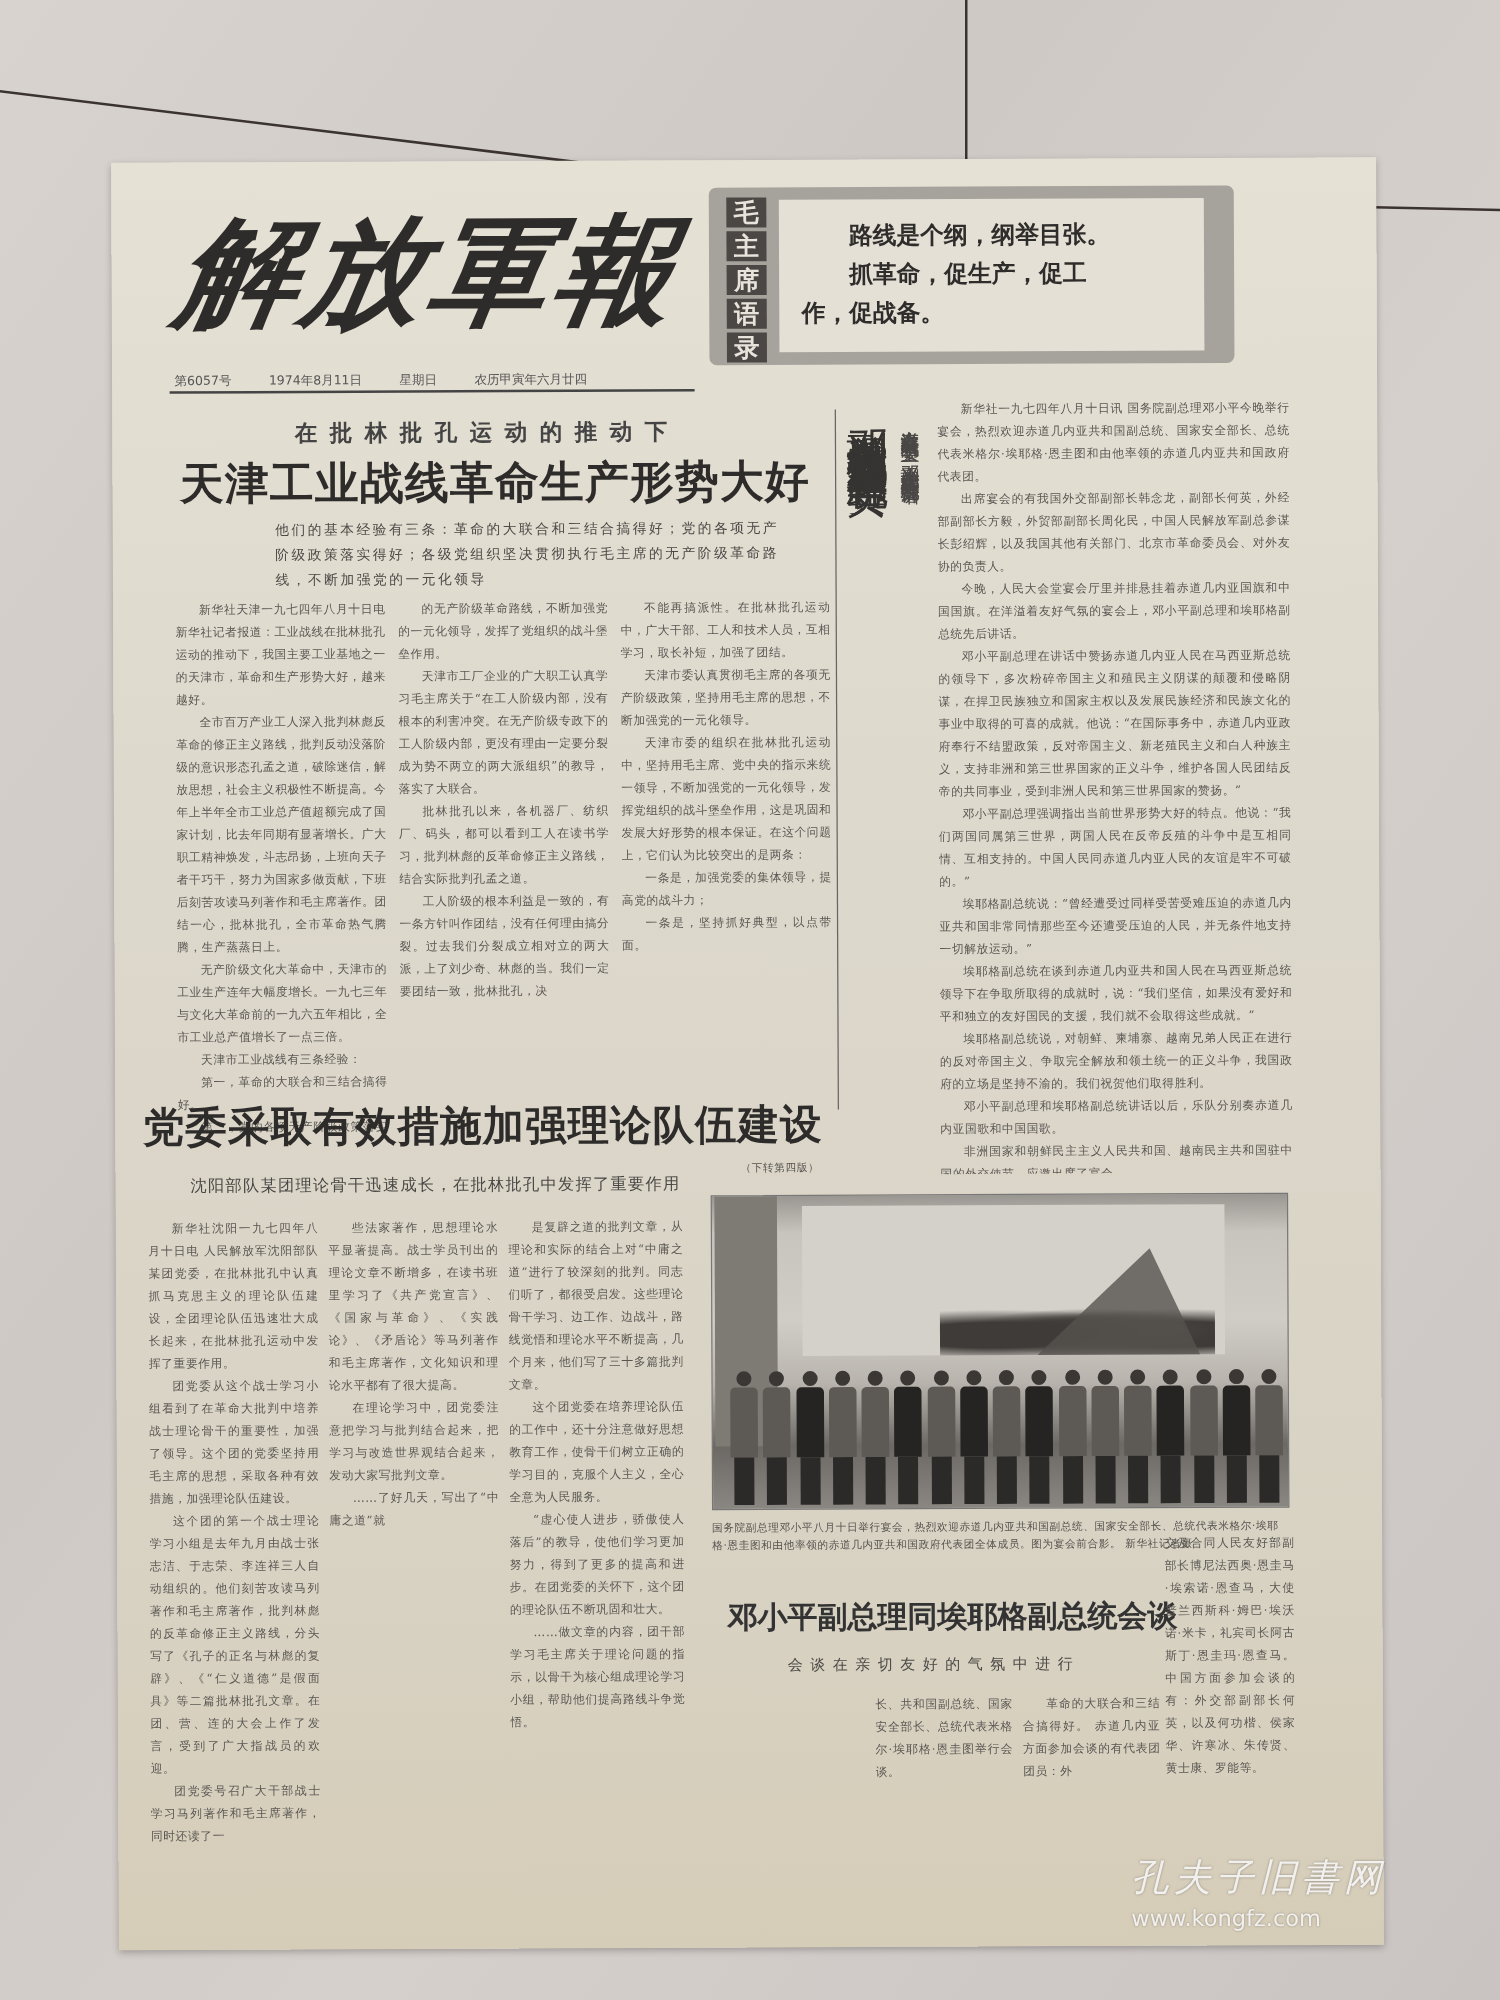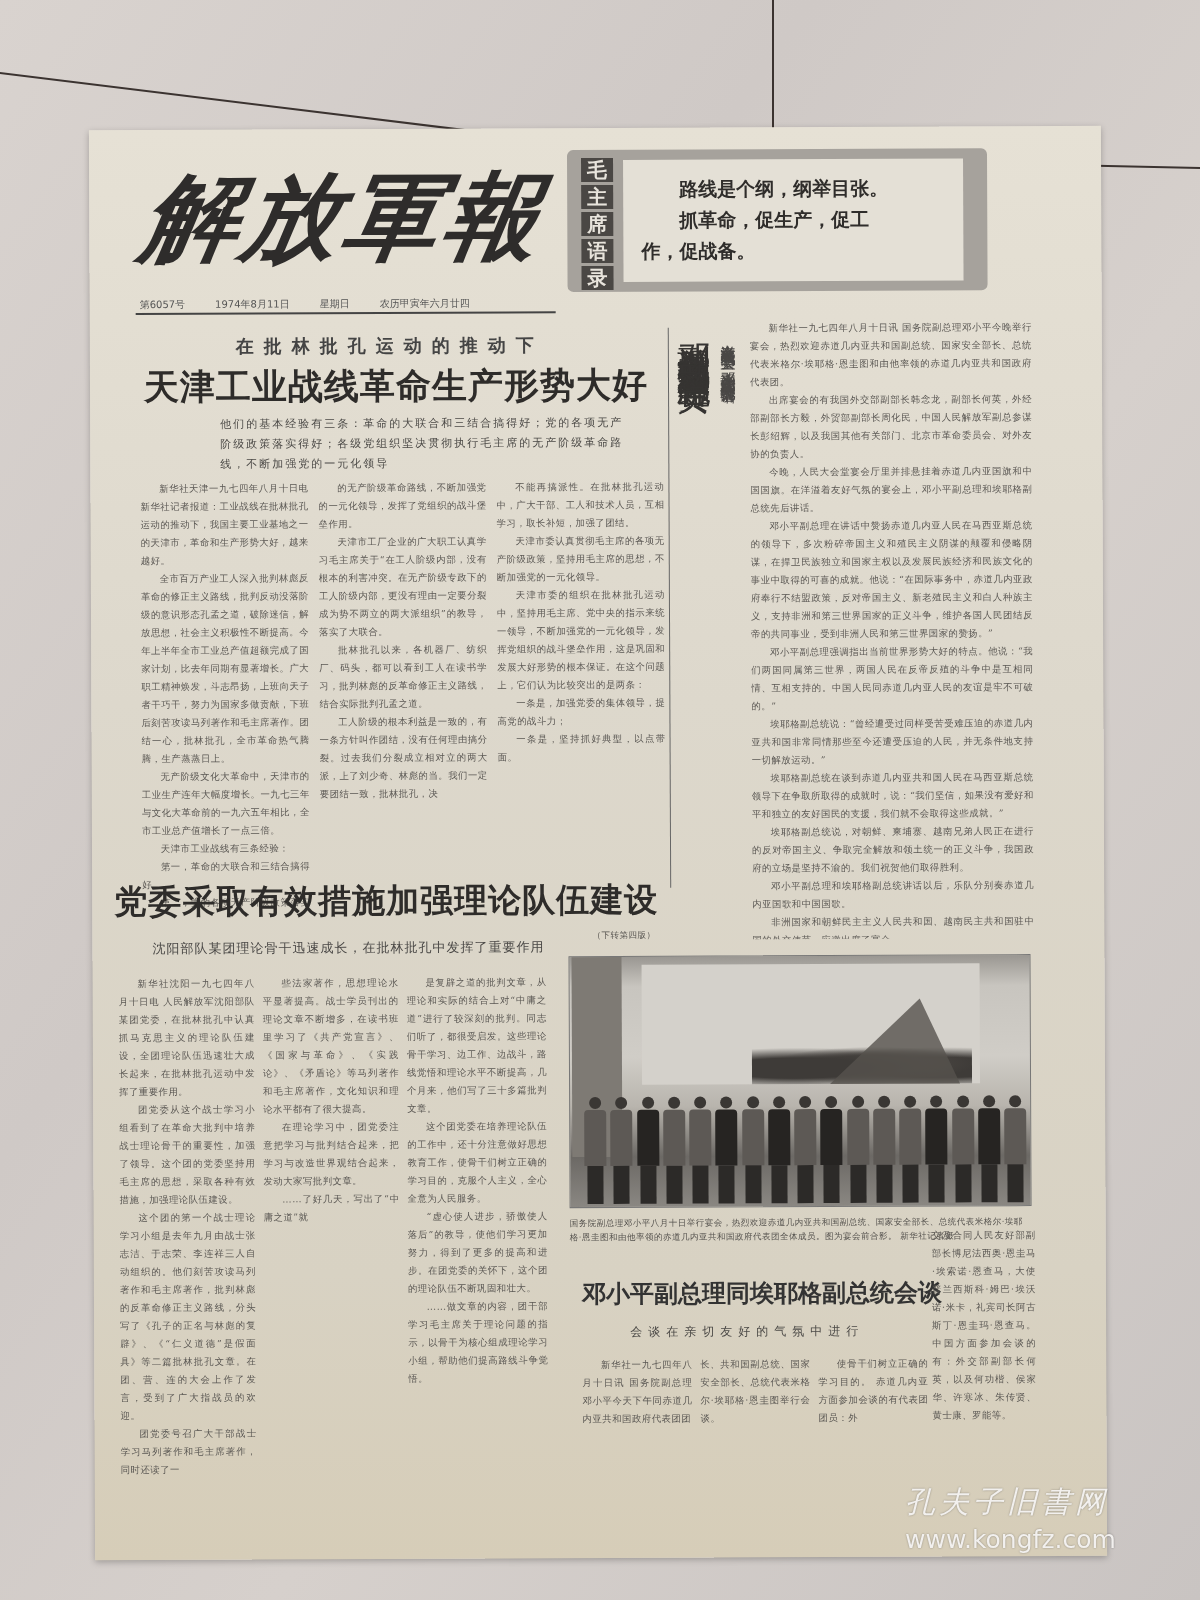--- a/index.html
+++ b/index.html
@@ -84,21 +84,21 @@
   .person .body { width:22px; height:56px; background:#5d5955; margin-top:1px; border-radius:4px 4px 0 0; }
   .person .legs { width:16px; height:38px; background:#2c2a28; margin:0 auto; }
   .person.dark .body { background:#262422; }
   .caption { font-size:8.5px; line-height:14px; color:#55524e; letter-spacing:0.5px; }
   .watermark {
     position:absolute; left:905px; top:1482px; color:#f2f0ee;
     text-shadow: 0 0 2px rgba(0,0,0,0.35);
     font-family:"DejaVu Sans", sans-serif;
   }
   .wm-cn { font-size:30px; letter-spacing:4px;font-style:italic; }
-  .wm-url { font-size:25px; margin-top:2px; }
+  .wm-url { font-size:18px; margin-top:2px; }
 </style>
 </head>
 <body>
 
 <div class="tile-line" style="left:0;top:72px;width:620px;height:2px;transform:rotate(7deg);transform-origin:0 0;"></div>
 <div class="tile-line" style="left:772px;top:0;width:2px;height:130px;"></div>
 <div class="tile-line" style="left:1012px;top:163px;width:190px;height:2px;transform:rotate(1.2deg);transform-origin:0 0;"></div>
 
 <div class="paper">
 
@@ -281,28 +281,25 @@
           <div class="head"></div>
           <div class="body"></div>
           <div class="legs"></div>
         </div>
     </div>
   </div>
   <div class="abs caption" style="left:476px;top:1088px;width:460px;">国务院副总理邓小平八月十日举行宴会，热烈欢迎赤道几内亚共和国副总统、国家安全部长、总统代表米格尔·埃耶格·恩圭图和由他率领的赤道几内亚共和国政府代表团全体成员。图为宴会前合影。 新华社记者摄</div>
 
   <div class="abs" style="left:488px;top:1150px;font-size:24px;font-weight:bold;color:#333;white-space:nowrap;">邓小平副总理同埃耶格副总统会谈</div>
   <div class="abs" style="left:536px;top:1196px;font-size:12px;letter-spacing:6px;color:#4c4a47;">会谈在亲切友好的气氛中进行</div>
-  <div class="abs body-col" style="left:488px;top:1228px;width:110px;height:90px;">
-      <p>新华社一九七四年八月十日讯 国务院副总理邓小平今天下午同赤道几内亚共和国政府代表团团</p>
-    </div>
   <div class="abs body-col" style="left:606px;top:1228px;width:110px;height:90px;">
       <p style="text-indent:0">长、共和国副总统、国家安全部长、总统代表米格尔·埃耶格·恩圭图举行会谈。</p>
     </div>
   <div class="abs body-col" style="left:724px;top:1228px;width:110px;height:90px;">
-      <p>使骨干们树立正确的学习目的。 赤道几内亚方面参加会谈的有代表团团员：外</p>
+      <p>革命的大联合和三结合搞得好。 赤道几内亚方面参加会谈的有代表团团员：外</p>
     </div>
   <div class="abs body-col" style="left:838px;top:1100px;width:104px;height:200px;">
       <p style="text-indent:0">交及合同人民友好部副部长博尼法西奥·恩圭马·埃索诺·恩查马，大使普兰西斯科·姆巴·埃沃诺·米卡，礼宾司长阿古斯丁·恩圭玛·恩查马。 中国方面参加会谈的有：外交部副部长何英，以及何功楷、侯家华、许寒冰、朱传贤、黄士康、罗能等。</p>
     </div>
 </div>
 
 <div class="watermark">
   <div class="wm-cn">孔夫子旧書网</div>
   <div class="wm-url">www.kongfz.com</div>
 </div>

